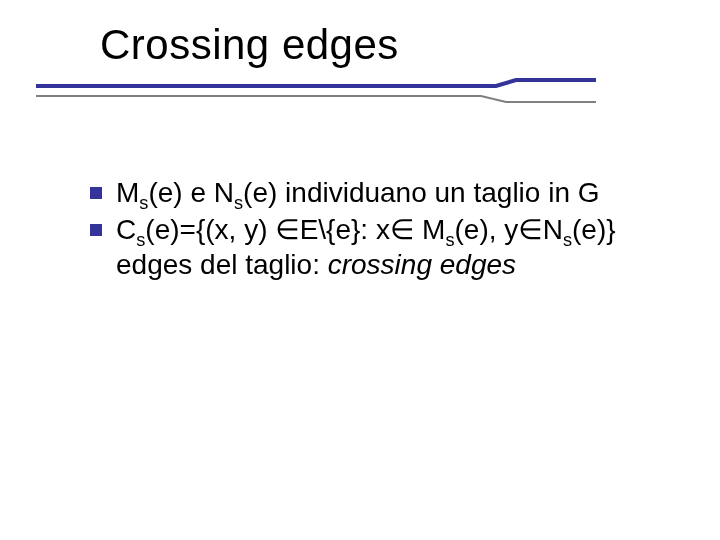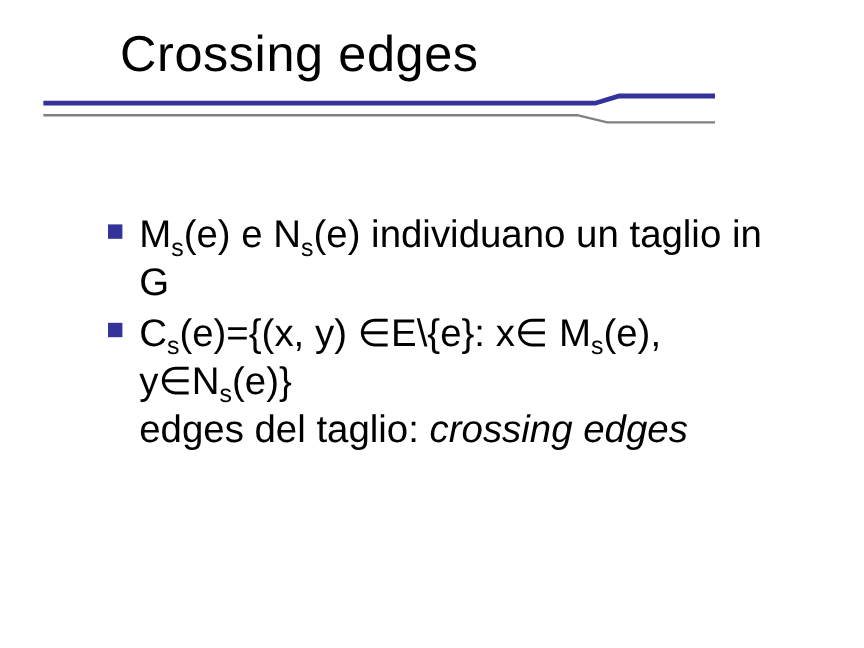--- a/index.html
+++ b/index.html
@@ -48,21 +48,21 @@
   }
   .bullet {
     flex: 0 0 auto;
     width: 12px;
     height: 12px;
     background: #333399;
     margin-top: 12px;
     margin-right: 14px;
   }
   .item-text {
-    font-size: 32px;
+    font-size: 28px;
     line-height: 1.25;
   }
   .italic { font-style: italic; }
   sub {
     font-size: 0.65em;
     vertical-align: sub;
     line-height: 0;
   }
 </style>
 </head>

